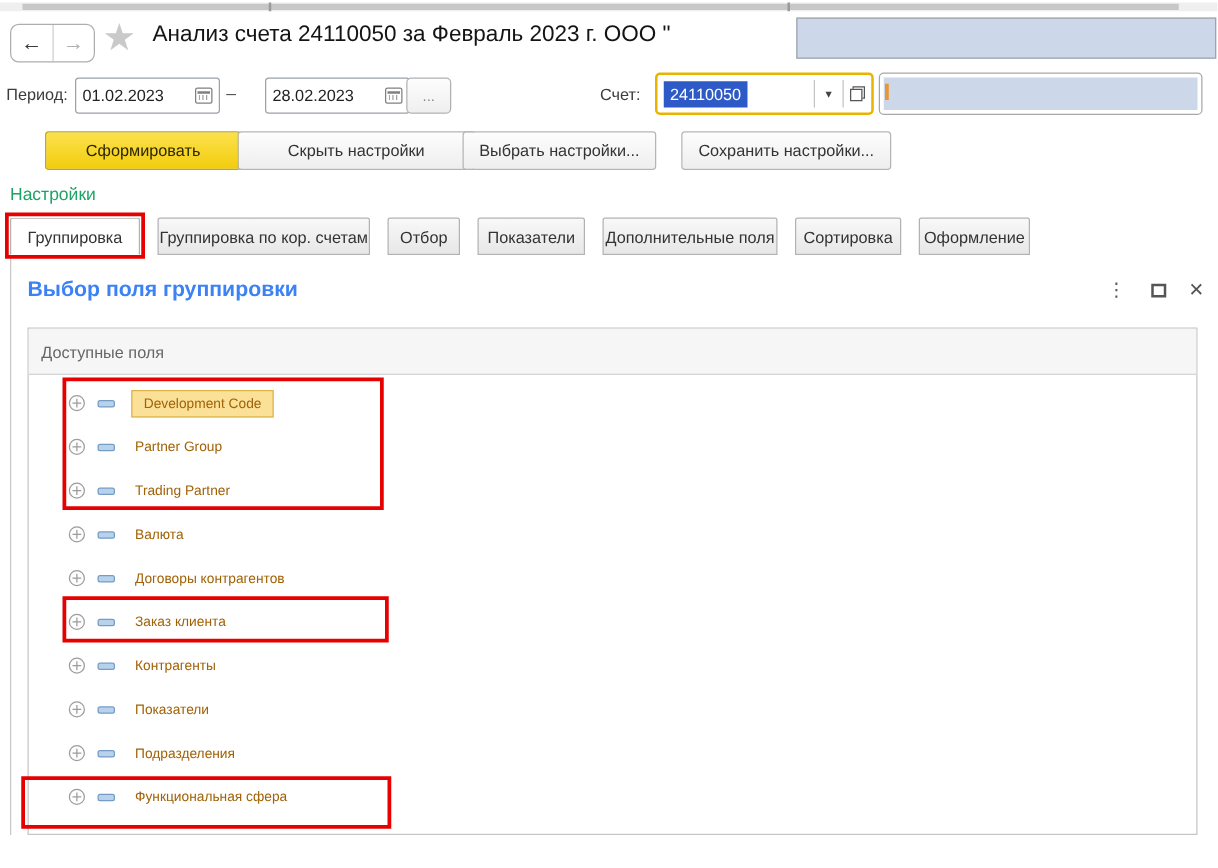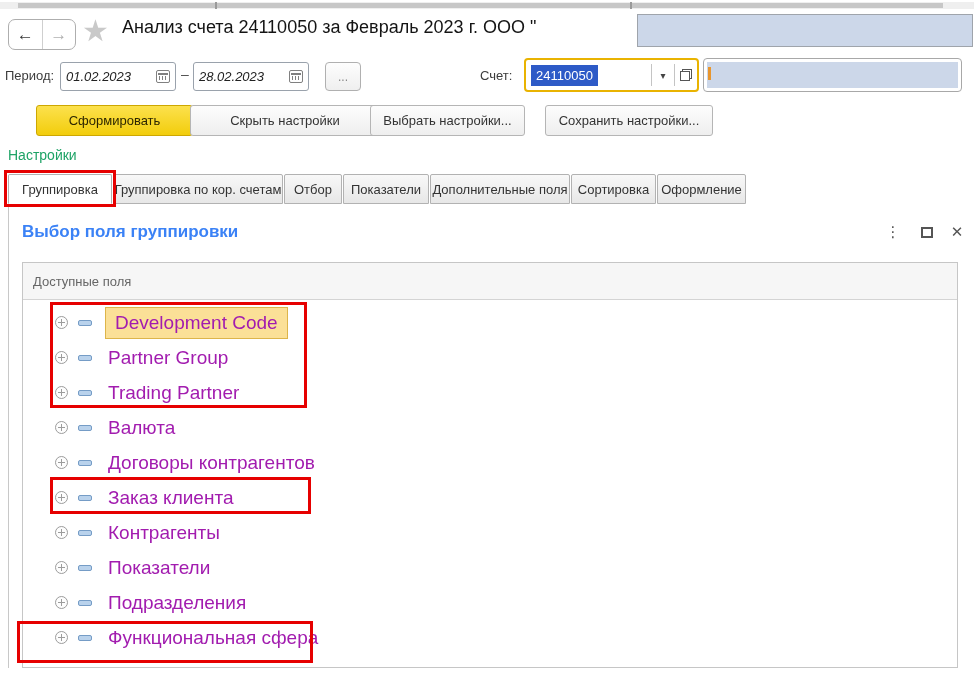--- a/index.html
+++ b/index.html
@@ -31,21 +31,21 @@
   .page-title { left:122px; top:17px; font-size:18px; color:#141414; white-space:nowrap; }
   .redact { background:#ccd7e9; border:1px solid #9fa4ab; }
   .title-redact { left:637px; top:14px; width:336px; height:33px; }
 
   
   .flabel { top:68px; font-size:13px; color:#3c3c3c; }
   .date-input {
     top:62px; width:116px; height:29px; background:#fff;
     border:1px solid #9aa2ac; border-radius:3px;
     display:flex; align-items:center; padding:0 5px;
-    font-size:13px; color:#222;font-style:italic;
+    font-size:13px; color:#222;
   }
   .date-input .dval { flex:1; }
   .cal-icon { width:14px; height:13px; border:1px solid #808080; border-radius:2px; position:relative; background:#fff; }
   .cal-icon::before { content:""; position:absolute; left:1px; right:1px; top:2px; height:2px; background:#808080; }
   .cal-icon::after { content:""; position:absolute; left:2px; right:2px; bottom:2px; height:4px;
     background:linear-gradient(to right,#808080 1px,transparent 1px) 0 0/3px 2px; }
   .range-dash { left:181px; top:66px; font-size:14px; color:#555; }
   .more-btn {
     left:325px; top:62px; width:36px; height:29px;
     background:linear-gradient(#fdfdfd,#efefef); border:1px solid #b0b0b0; border-radius:4px;
@@ -72,21 +72,21 @@
     top:105px; height:31px; border-radius:3px; font-size:13px; color:#333;
     display:flex; align-items:center; justify-content:center; cursor:pointer;
     background:linear-gradient(#fdfdfd,#eeeeee); border:1px solid #b5b5b5;
   }
   .act-btn.primary {
     background:linear-gradient(#fce14d,#f2cd0c); border:1px solid #cda701; color:#2d2600;
   }
 
   
   .settings-link { left:8px; top:147px; font-size:14px; color:#1ea366; cursor:pointer; }
-  .tabbar { left:8px; top:174px; height:30px; display:flex; gap:1px; }
+  .tabbar { left:8px; top:174px; height:30px; display:flex; gap:14px; }
   .tab {
     height:30px; display:flex; align-items:center; justify-content:center;
     font-size:13px; color:#333; background:linear-gradient(#f8f8f8,#e7e7e7);
     border:1px solid #b2b2b2; border-radius:2px 2px 0 0; cursor:pointer; white-space:nowrap;
   }
   .tab.active { background:#ffffff; border-bottom-color:#ffffff; }
   .tab:nth-child(1){ width:104px; }
   .tab:nth-child(2){ width:170px; }
   .tab:nth-child(3){ width:58px; }
   .tab:nth-child(4){ width:86px; }
@@ -107,21 +107,21 @@
   .list-header {
     height:37px; background:#f6f6f6; border-bottom:1px solid #d4d4d4;
     display:flex; align-items:center; padding-left:10px; font-size:13px; color:#666;
   }
   .tree { padding-top:5px; }
   .tree-row { height:35px; display:flex; align-items:center; padding-left:32px; cursor:default; }
   .plus-icon { width:13px; height:13px; border:1px solid #9c9c9c; border-radius:50%; position:relative; background:#fdfdfd; cursor:pointer; flex:0 0 auto; }
   .plus-icon::before { content:""; position:absolute; left:2px; right:2px; top:5px; height:1px; background:#9c9c9c; }
   .plus-icon::after  { content:""; position:absolute; top:2px; bottom:2px; left:5px; width:1px; background:#9c9c9c; }
   .dash-icon { width:14px; height:6px; border:1px solid #759cc6; border-radius:2px; background:#b9d2ec; margin-left:10px; flex:0 0 auto; }
-  .row-label { margin-left:16px; font-size:19px; color:#a21caf; white-space:nowrap; }
+  .row-label { margin-left:16px; font-size:11px; color:#a16207; white-space:nowrap; }
   .row-label.hl { background:#fbe097; border:1px solid #ddb54a; padding:4px 9px; margin-left:13px; }
 
   
   .anno { border:3px solid #e60000; background:transparent; z-index:10; pointer-events:none; }
 </style>
 </head>
 <body>
 
 <div class="abs top-scroll">
   <div class="thumb"></div>
@@ -136,21 +136,21 @@
 <div class="abs star">★</div>
 <div class="abs page-title">Анализ счета 24110050 за Февраль 2023 г. ООО "</div>
 <div class="abs redact title-redact"></div>
 
 <span class="abs flabel" style="left:5px">Период:</span>
 <div class="abs date-input" style="left:60px">
   <span class="dval">01.02.2023</span>
   <span class="cal-icon"></span>
 </div>
 <span class="abs range-dash">–</span>
-<div class="abs date-input" style="left:193px">
+<div class="abs date-input" style="left:212px">
   <span class="dval">28.02.2023</span>
   <span class="cal-icon"></span>
 </div>
 <div class="abs more-btn">...</div>
 <span class="abs flabel" style="left:480px">Счет:</span>
 <div class="abs acct-combo">
   <span class="acct-sel">24110050</span>
   <span style="flex:1"></span>
   <span class="combo-sep"></span>
   <span class="combo-cell">

